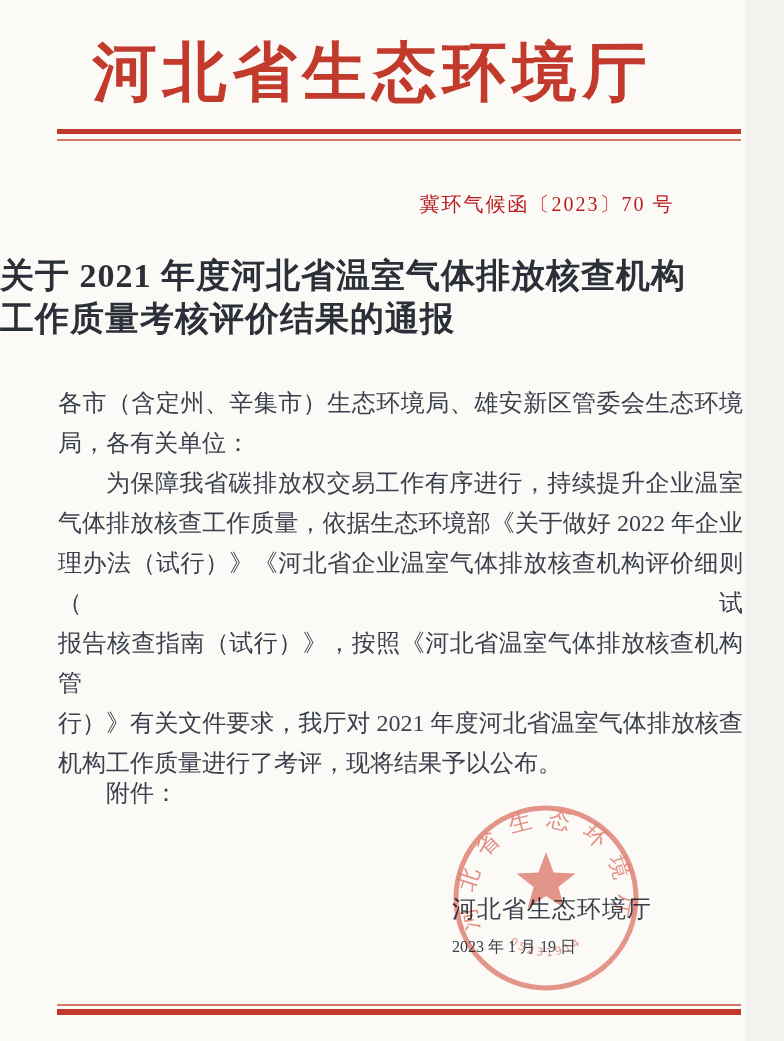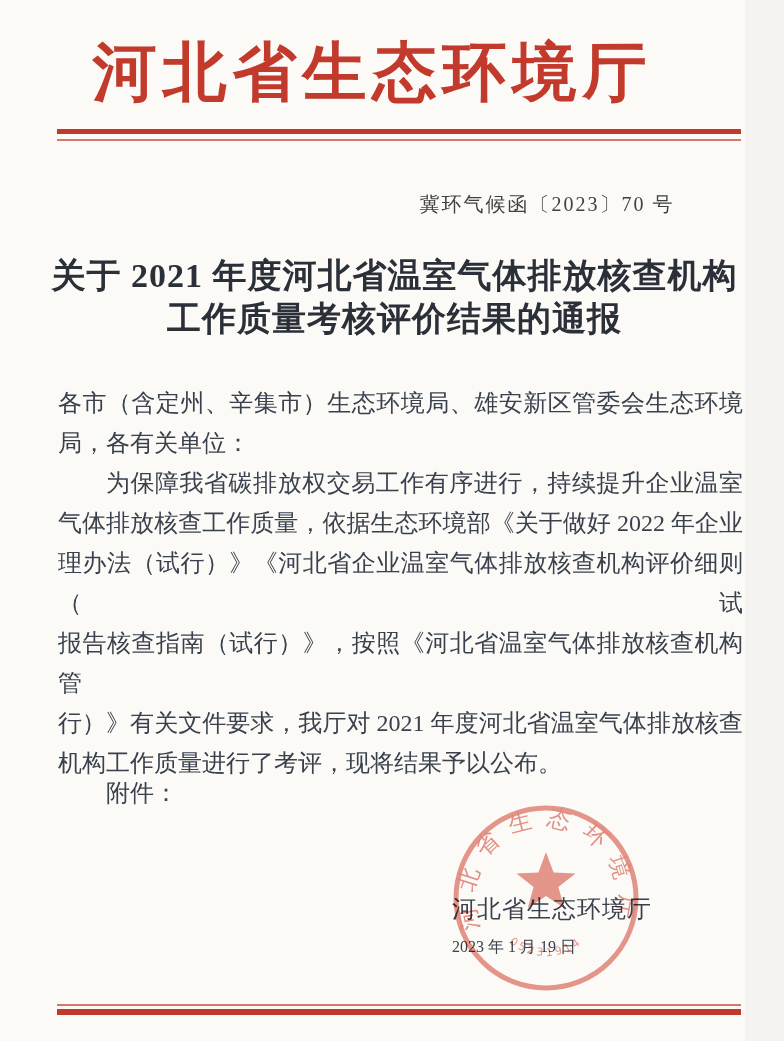--- a/index.html
+++ b/index.html
@@ -21,27 +21,27 @@
   }
   .rule{position:absolute;left:57px;width:684px;}
   .rule-top-thick{top:129px;height:5px;background:#c0392b;}
   .rule-top-thin{top:139px;height:2px;background:#d4796a;}
   .rule-bottom-thin{top:1004px;height:2px;background:#d4796a;}
   .rule-bottom-thick{top:1009px;height:6px;background:#c0392b;}
   
   .doc-number{
     position:absolute;top:191px;left:310px;width:474px;
     text-align:center;font-size:20px;letter-spacing:2px;
-    color:#404040;white-space:nowrap;
+    color:#b91c1c;white-space:nowrap;
   }
   
   .doc-title{
     position:absolute;top:254px;left:0;right:0;
-    text-align:center;font-size:34px;font-weight:bold;
-    color:#2a2f38;line-height:43px;letter-spacing:1px;padding-left:44px;
+    font-size:34px;font-weight:bold;
+    color:#2a2f38;line-height:43px;letter-spacing:1px;
   }
   
   .body-text{
     position:absolute;top:383px;left:58px;width:685px;
     font-size:24px;line-height:40px;color:#3a414d;
   }
   .bline{width:685px;}
   .j{text-align:justify;text-align-last:justify;text-justify:inter-character;}
   .ind{text-indent:2em;}
   

